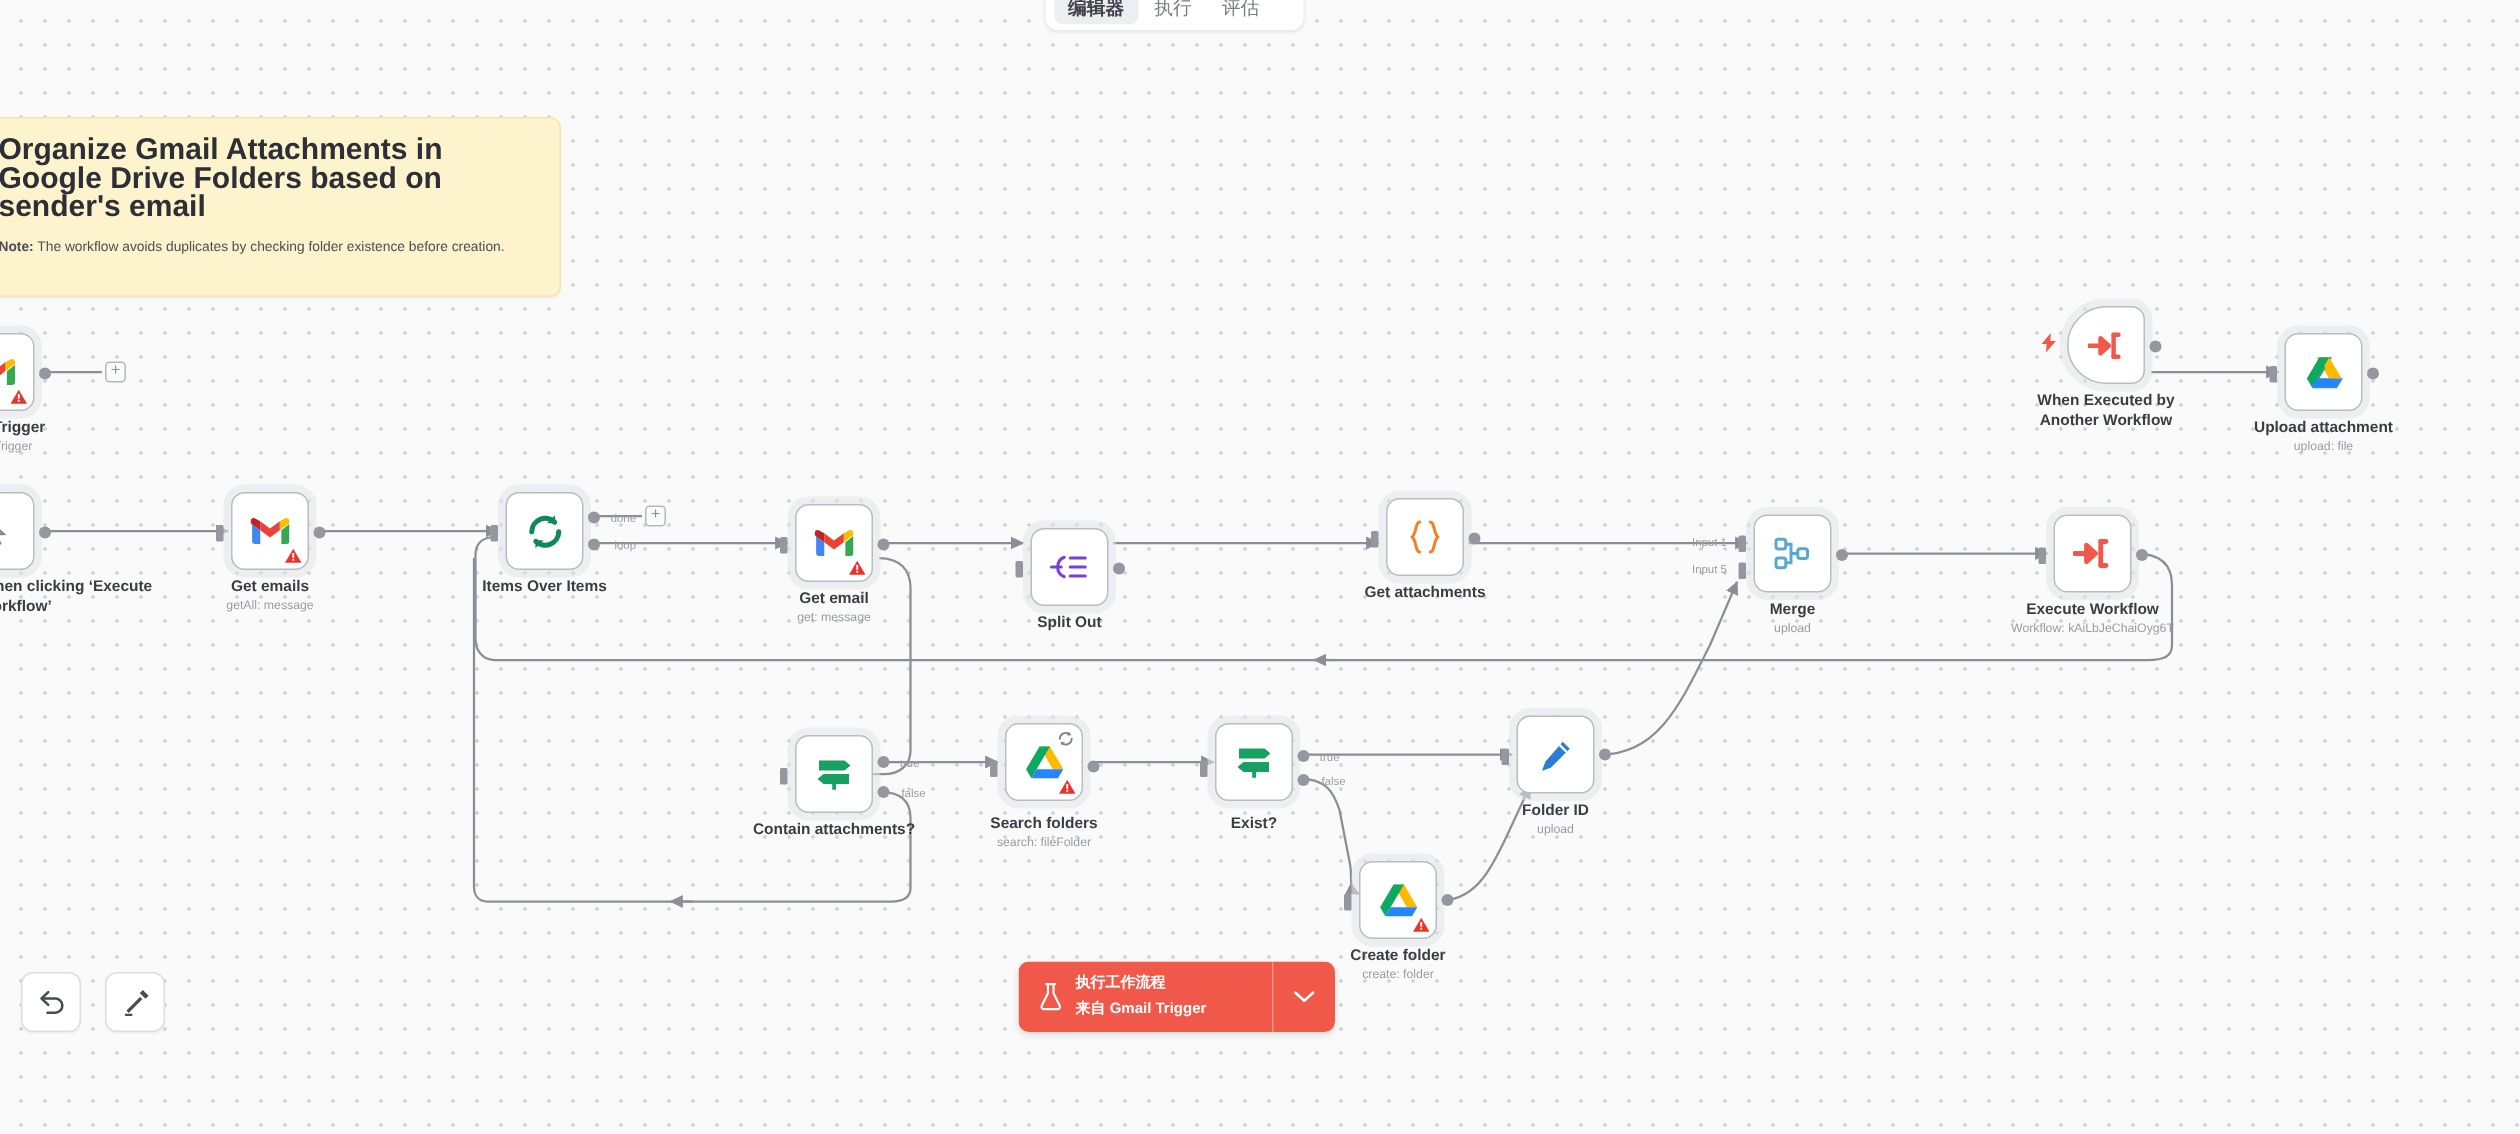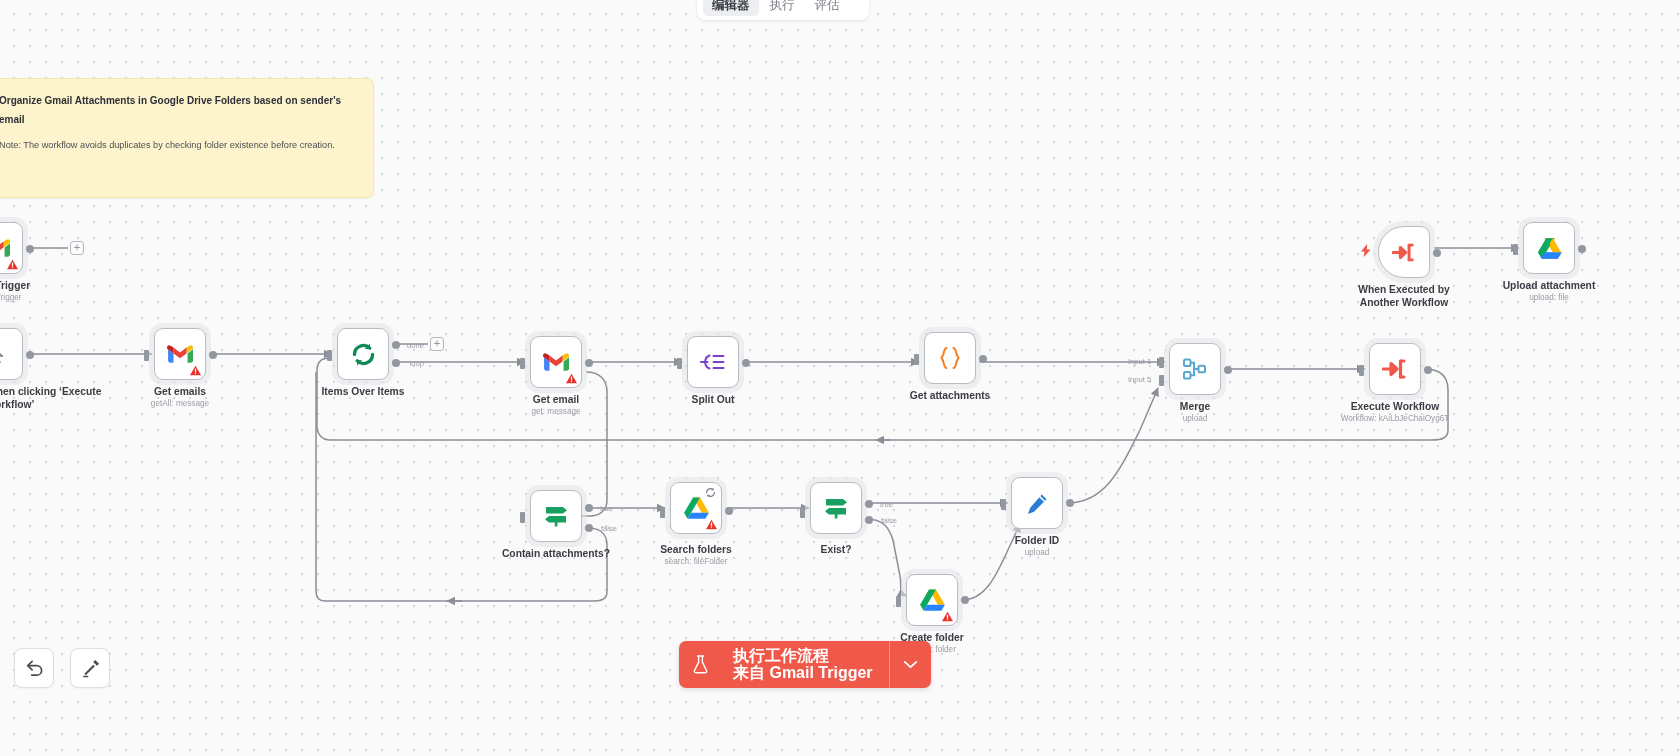--- a/index.html
+++ b/index.html
@@ -41,28 +41,28 @@
   #sticky {
     position: absolute; left: -36px; top: 78px;
     width: 410px; height: 120px;
     background: #fdf4cd;
     border: 1px solid #f3e6a8;
     border-radius: 7px;
     padding: 12px 16px 10px 34px;
     box-shadow: 0 1px 2px rgba(0,0,0,.05);
   }
   #sticky h2 {
-    font-size: 10px; line-height: 19px; color: #2d2f36;
+    font-size: 20px; line-height: 19px; color: #2d2f36;
     font-weight: 700; margin-bottom: 11px;
   }
   #sticky p {
     font-size: 9.2px; line-height: 11.8px; color: #4c4e55;
     margin-bottom: 9px;
   }
-  #sticky .note b { font-weight: 400; }
+  #sticky .note b { font-weight: 700; }
 
   
   .node { position: absolute; }
   .nbox {
     width: 52px; height: 52px;
     background: #fff;
     border: 1.2px solid #b9bcc4;
     border-radius: 9px;
     display: flex; align-items: center; justify-content: center;
     box-shadow: 0 0 0 5px rgba(225,227,232,.55);
@@ -122,21 +122,21 @@
     height: 47px; display: flex; z-index: 30;
     border-radius: 7px; overflow: hidden;
     box-shadow: 0 2px 5px rgba(0,0,0,.12);
   }
   #execmain {
     background: #f0584a; color: #fff;
     display: flex; align-items: center; gap: 9px;
     padding: 0 16px 0 14px;
     min-width: 169px;
   }
-  #execmain .etxt { font-size: 16px; line-height: 16.5px; font-weight: 600; margin-left: 16px; }
+  #execmain .etxt { font-size: 10px; line-height: 16.5px; font-weight: 600; }
   #execsplit {
     width: 42px; background: #f0584a; color: #fff;
     border-left: 1px solid rgba(255,255,255,.35);
     display: flex; align-items: center; justify-content: center;
   }
 </style>
 </head>
 <body>
 
 <div id="canvas">
@@ -288,21 +288,21 @@
           <rect x="6.2" y="3.6" width="1.6" height="4.2" fill="#fff"></rect>
           <rect x="6.2" y="8.6" width="1.6" height="1.6" fill="#fff"></rect>
         </svg>
       <span class="pin in"></span>
       <span class="pin out"></span>
     </div>
     <div class="nlabel">Get email</div>
     <div class="nsub">get: message</div>
   </div>
 
-  <div class="node" style="left:687px; top:336px;">
+  <div class="node" style="left:687px; top:352px;">
     <div class="nbox">
       <svg width="26" height="22" viewBox="0 0 26 22">
         <path d="M1 11h6.5" stroke="#7a3fd4" stroke-width="2" stroke-linecap="round"></path>
         <path d="M9.5 4.5a7 7 0 000 13" stroke="#7a3fd4" stroke-width="2" fill="none" stroke-linecap="round"></path>
         <path d="M13.5 5h10M13.5 11h10M13.5 17h10" stroke="#7a3fd4" stroke-width="2" stroke-linecap="round"></path>
       </svg>
       <span class="pin in"></span>
       <span class="pin out"></span>
     </div>
     <div class="nlabel">Split Out</div>
@@ -345,21 +345,21 @@
         <path d="M18.5 3v16" stroke="#f0584a" stroke-width="3.2" stroke-linecap="round"></path>
         <path d="M18.5 3h3.5M18.5 19h3.5" stroke="#f0584a" stroke-width="3.2" stroke-linecap="round"></path>
       </svg>
       <span class="pin in"></span>
       <span class="pin out"></span>
     </div>
     <div class="nlabel">Execute Workflow</div>
     <div class="nsub">Workflow: kAiLbJeChaiOyg6T</div>
   </div>
 
-  <div class="node" style="left:1378px; top:226px;">
+  <div class="node" style="left:1378px; top:204px;">
     <div class="nbox trigger">
       <svg width="24" height="21" viewBox="0 0 26 22">
         <path d="M1 11h11M9 5.5 15 11l-6 5.5z" stroke="#f0584a" stroke-width="3.2" fill="none" stroke-linejoin="round" stroke-linecap="round"></path>
         <path d="M18.5 3v16" stroke="#f0584a" stroke-width="3.2" stroke-linecap="round"></path>
         <path d="M18.5 3h3.5M18.5 19h3.5" stroke="#f0584a" stroke-width="3.2" stroke-linecap="round"></path>
       </svg>
       <span class="pin out"></span>
     </div>
     <svg width="10" height="13" viewBox="0 0 10 13" style="position:absolute;left:-17px;top:18px;">
         <path d="M6.2 0 0 7.4h3.4L3 13 9.6 5.4H5.9z" fill="#f0584a"></path>

